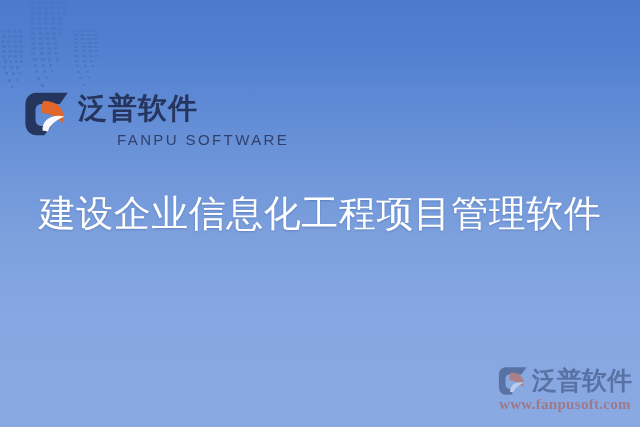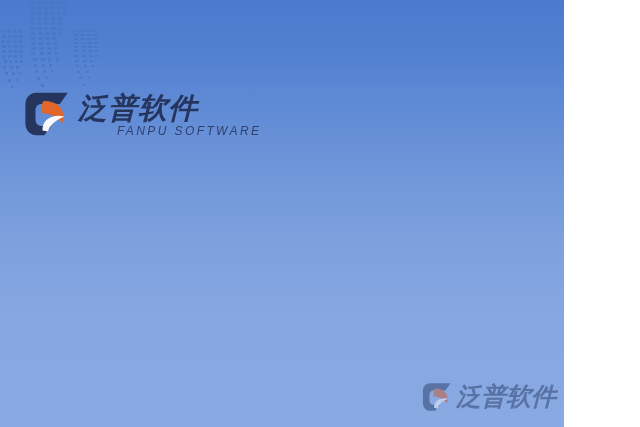--- a/index.html
+++ b/index.html
@@ -7,32 +7,31 @@
     padding: 0;
     background: #ffffff;
   }
   body {
     font-family: "Liberation Sans", sans-serif;
   }
 
   
   #banner {
     position: relative;
-    width: 564px;
+    width: 640px;
     height: 427px;
     overflow: hidden;
     
     background: linear-gradient(180deg,
                 #4b79cc 0%,
                 #5482d2 14%,
                 #6b93d8 36%,
                 #7da0dd 55%,
                 #86a7e1 75%,
                 #88a9e2 100%);
-    font-style: italic;
   }
 
   
   #pixel-skyline {
     position: absolute;
     left: 0;
     top: 0;
     width: 120px;
     height: 96px;
     pointer-events: none;
@@ -66,24 +65,24 @@
     font-family: "DejaVu Sans", "Liberation Sans", sans-serif;
     font-size: 29px;
     font-weight: 700;
     letter-spacing: 1px;
     line-height: 1.04;
     color: #25355e;
     white-space: nowrap;
   }
   #logo-en {
     font-family: "Liberation Sans", sans-serif;
-    font-size: 12px;
+    font-size: 15px;
     letter-spacing: 2.4px;
     color: #31406a;
-    margin-top: 1px;
+    margin-top: 8px;
     white-space: nowrap;
     padding-left: 39px;
   }
 
   
   #headline {
     position: absolute;
     left: 0;
     top: 188px;
     width: 640px;
@@ -301,26 +300,28 @@
       <path d="M44 22 C70 22 86 36 86 58 C86 62 85 66 83 70 C72 56 56 48 38 48 C38 32 40 22 44 22 Z" fill="#e2662a"></path>
       <path d="M40 86 C40 66 54 54 76 54 C80 54 84 55 88 56 C70 62 58 72 52 88 Z" fill="#ffffff" opacity="0.95"></path>
     </svg>
     <div id="logo-wordmark">
       <div id="logo-cn">泛普软件</div>
       <div id="logo-en">FANPU SOFTWARE</div>
     </div>
   </div>
 
   <div id="headline">
+    <span class="hl-line">建设企业信息化工程项目管理软件</span>
   </div>
 
   <div id="watermark">
     <div id="wm-row">
       <svg id="wm-mark" viewBox="0 0 100 100" xmlns="http://www.w3.org/2000/svg">
         <path d="M27 4 L95 4 L78 28 L38 28 C30 28 25 34 25 42 L25 62 C25 70 30 76 38 76 L60 76 L44 96 L27 96 C12 96 3 84 3 70 L3 30 C3 16 12 4 27 4 Z" fill="#3b4f7d"></path>
         <path d="M44 22 C70 22 86 36 86 58 C86 62 85 66 83 70 C72 56 56 48 38 48 C38 32 40 22 44 22 Z" fill="#c2664c"></path>
         <path d="M40 86 C40 66 54 54 76 54 C80 54 84 55 88 56 C70 62 58 72 52 88 Z" fill="#dfe7f5"></path>
       </svg>
       <span id="wm-cn">泛普软件</span>
     </div>
+    <div id="wm-url">www.fanpusoft.com</div>
   </div>
 
 </div>
 
 </body></html>

